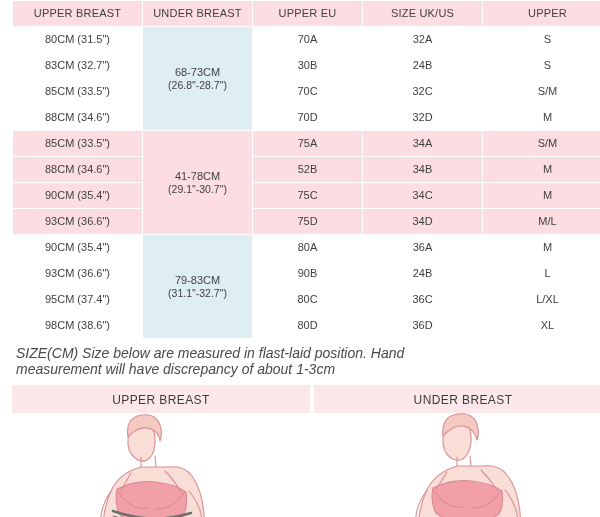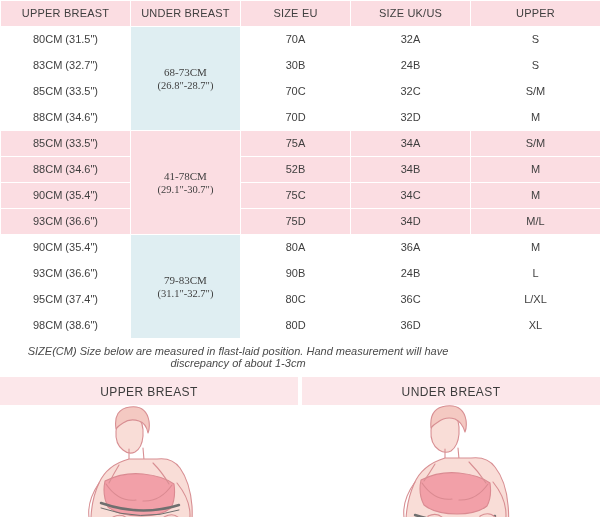--- a/index.html
+++ b/index.html
@@ -12,20 +12,21 @@
     background: #ffffff;
     font-family: "Liberation Sans", sans-serif;
     font-size: 11px;
     color: #3a3a3a;
     overflow: hidden;
   }
   .sheet {
     width: 476px;
     height: 517px;
     position: relative;
+    padding-left: 12px;
   }
 
   table.size-table {
     width: 600px;
     border-collapse: collapse;
     table-layout: fixed;
   }
   table.size-table td, table.size-table th {
     border: 1px solid #ffffff;
     text-align: center;
@@ -41,34 +42,33 @@
     height: 28px;
     font-size: 11.5px;
     letter-spacing: .2px;
   }
   .c-pink  { background: #fbdde2; }
   .c-blue  { background: #dfeef2; }
   .c-white { background: #ffffff; }
 
   .merged {
     line-height: 14px;
-    font-family: Liberation Serif, serif;
   }
   .merged .l2 {
     display: block;
     font-size: 10.5px;
   }
 
   .note {
     background: #ffffff;
     color: #4a4a4a;
-    font-size: 11px;
+    font-size: 14px;
     font-style: italic;
     padding: 5px 4px 6px 4px;
-    text-align: center;
+    text-align: left;
     border-top: 1px solid #ffffff;
   }
 
   .bottom {
     display: flex;
     width: 600px;
     height: 182px;
     gap: 4px;
     padding-top: 2px;
     box-sizing: border-box;
@@ -108,21 +108,21 @@
       <col style="width:130px">
       <col style="width:110px">
       <col style="width:110px">
       <col style="width:120px">
       <col style="width:130px">
     </colgroup>
     <tbody>
       <tr class="hdr">
         <td class="c-pink">UPPER BREAST</td>
         <td class="c-pink">UNDER BREAST</td>
-        <td class="c-pink">SIZE EU</td>
+        <td class="c-pink">UPPER EU</td>
         <td class="c-pink">SIZE UK/US</td>
         <td class="c-pink">UPPER</td>
       </tr>
 
       <tr>
         <td class="c-white">80CM (31.5")</td>
         <td class="c-blue merged" rowspan="4">
           <span>68-73CM</span>
           <span class="l2">(26.8"-28.7")</span>
         </td>

